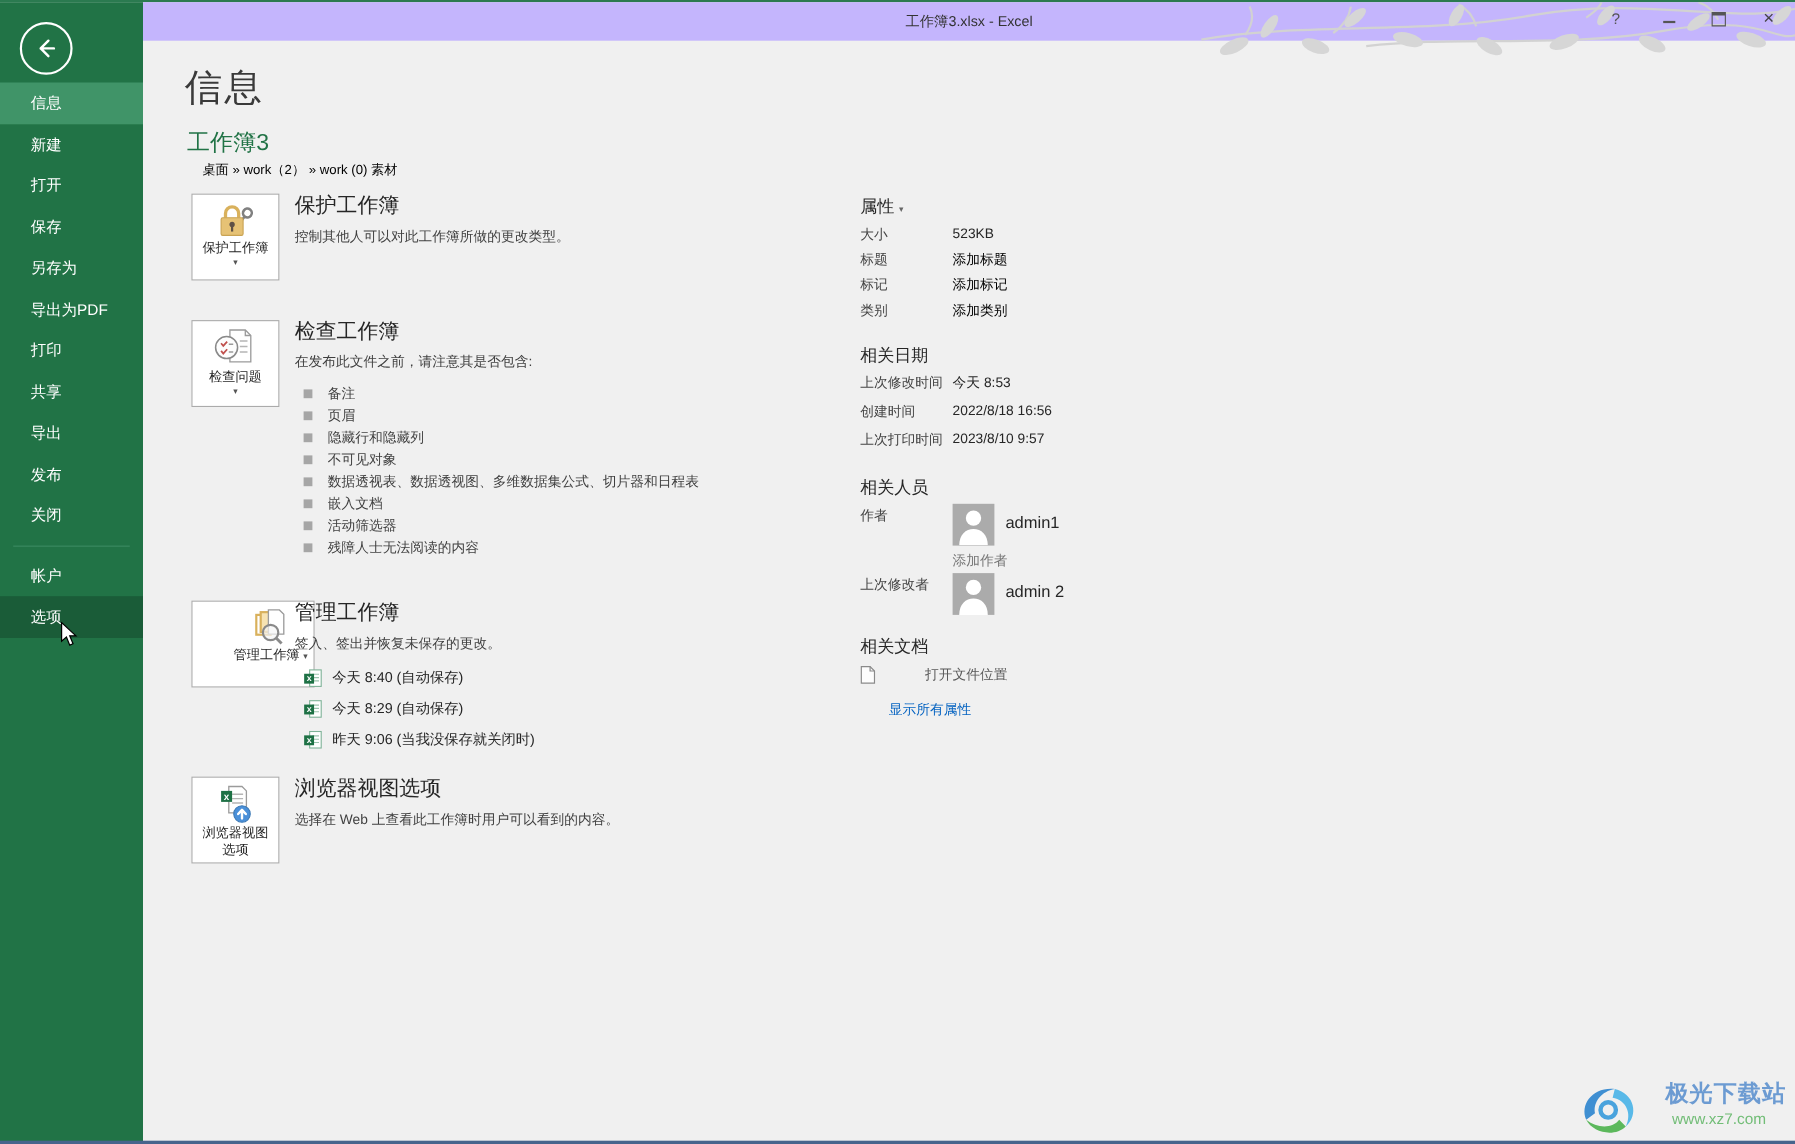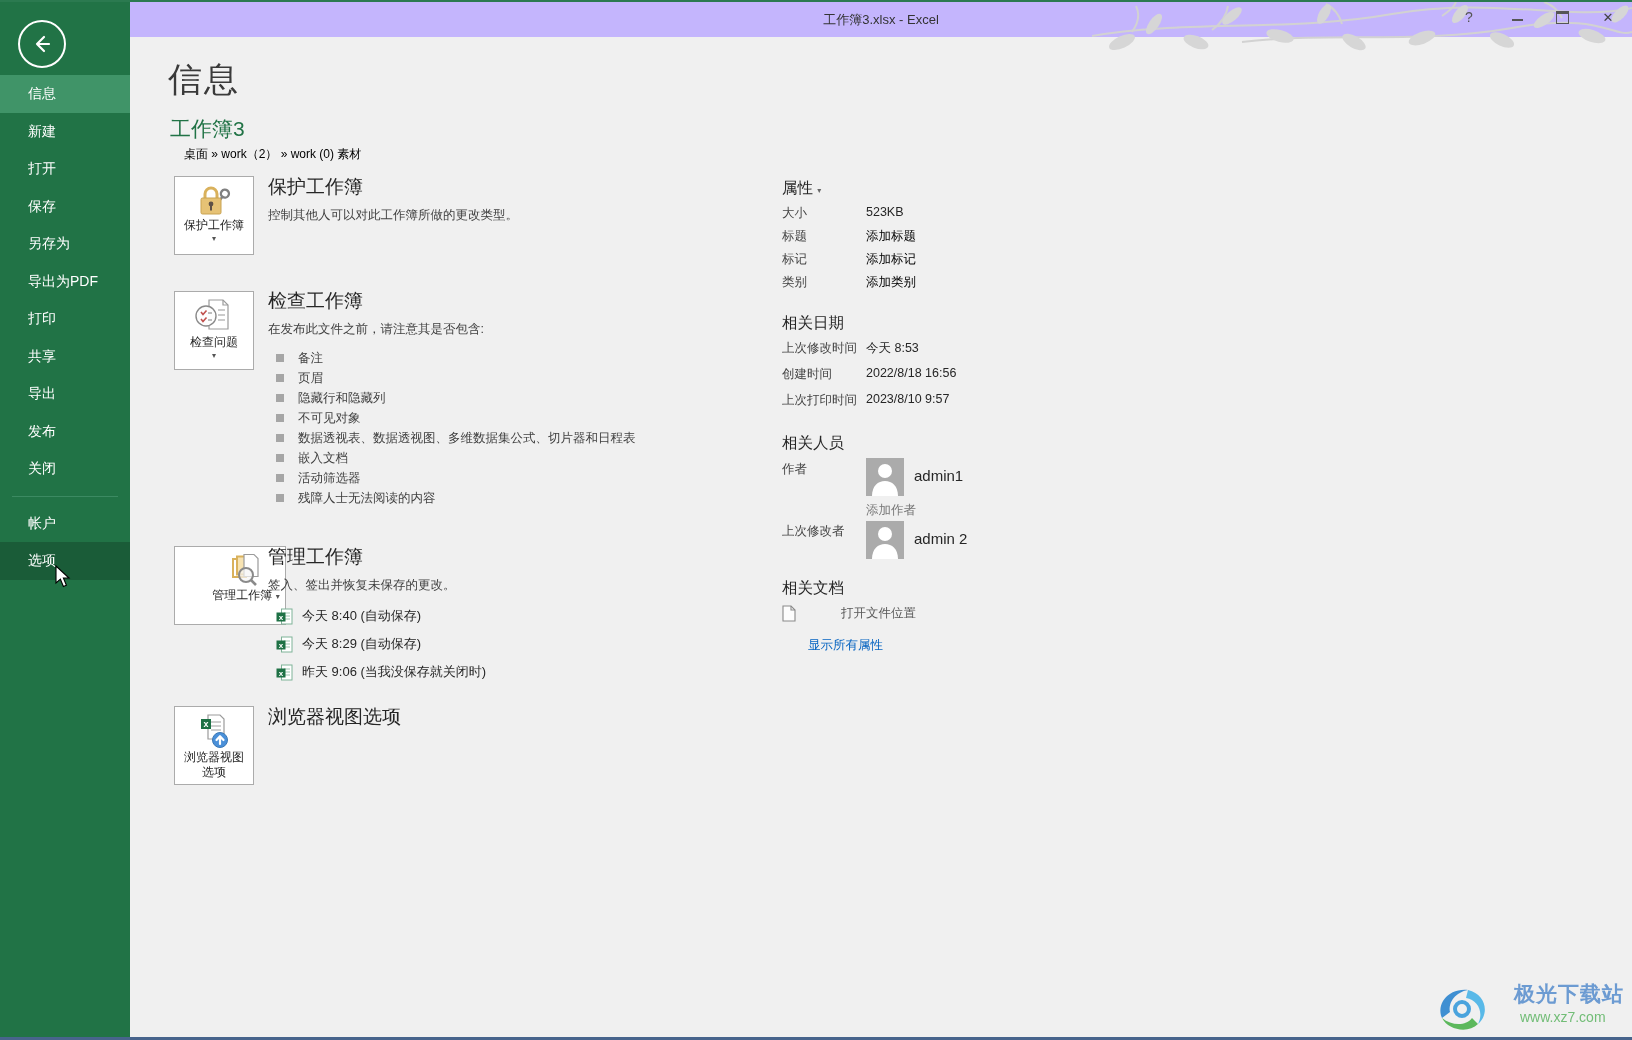--- a/index.html
+++ b/index.html
@@ -286,20 +286,21 @@
       <line x1="19" y1="17" x2="29" y2="17" stroke="#b5b5b5" stroke-width="1.3"></line>
       <rect x="9" y="6" width="10" height="10" fill="#1e7145"></rect>
       <text x="14" y="14" font-size="9" font-weight="bold" fill="#fff" text-anchor="middle" font-family="Liberation Sans,sans-serif">x</text>
       <circle cx="28" cy="27" r="7.5" fill="#4a90d9" stroke="#3b78b5"></circle>
       <path d="M28 31 v-7 M24.5 27 l3.5-3.8 3.5 3.8" fill="none" stroke="#fff" stroke-width="2.2" stroke-linecap="round" stroke-linejoin="round"></path>
     </svg>
     <div class="blabel" style="width:70px;">浏览器视图选项</div>
   </div>
   <div class="sec-block" style="top:667px;width:560px;">
     <div class="sec-title">浏览器视图选项</div>
+    <div class="sec-desc">选择在 Web 上查看此工作簿时用户可以看到的内容。</div>
   </div>
 
   <div class="rcol-title" style="left:652px;top:141px;">
     <span>属性</span>
     <span class="caret">▾</span>
   </div>
   <div class="prow" style="left:652px;top:168px;">
     <span class="plabel">大小</span>
     <span class="pvalue">523KB</span>
   </div>

